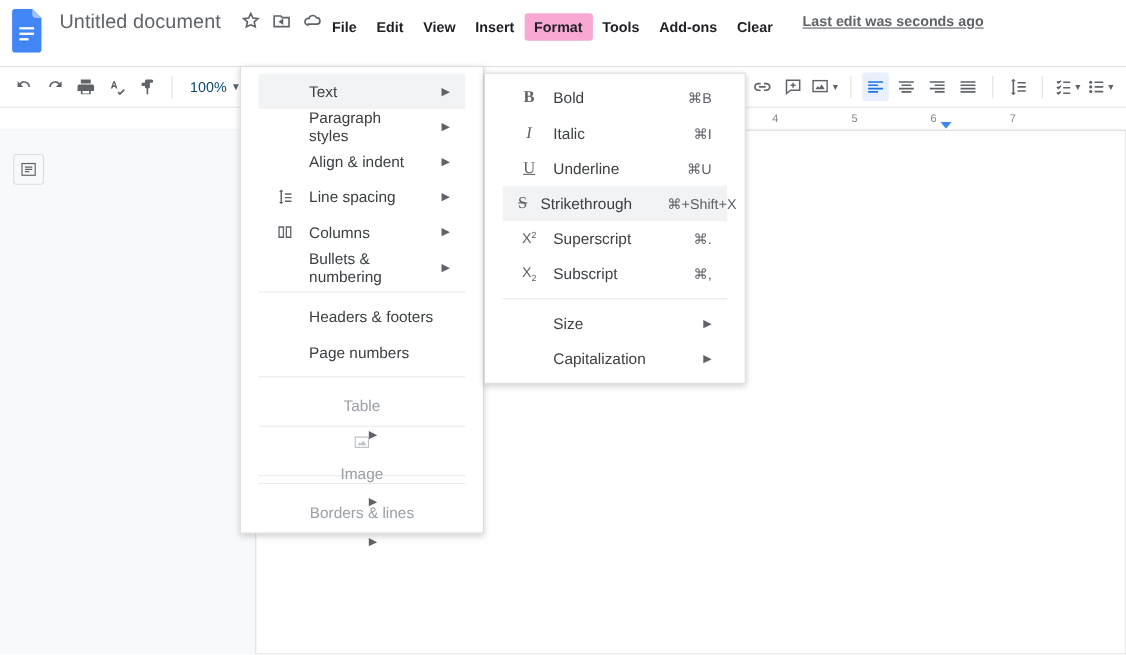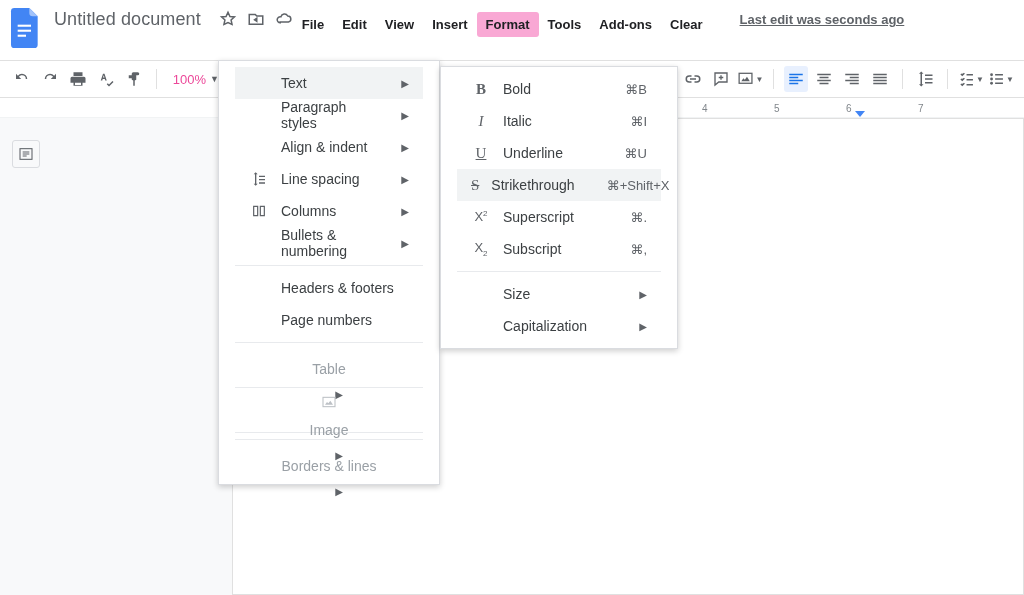--- a/index.html
+++ b/index.html
@@ -27,39 +27,39 @@
     display:flex; align-items:center; justify-content:center;
   }
   .doc-logo svg { width: 32px; height: 40px; }
   .title-row { display:flex; align-items:center; gap:10px; height:22px;}
   .doc-title { font-size: 18px; color:#5f6368; letter-spacing:0.1px;}
   .title-icons { display:flex; gap:10px; color:#5f6368; margin-left:8px;}
   .title-icons span { width:18px; height:18px; display:flex; align-items:center; justify-content:center;}
   .menubar { display:flex; gap:0; margin-top:4px; align-items:flex-start;font-weight:bold;}
   .menubar-item { padding:5px 9px; border-radius:3px; cursor:pointer; color:#202124;}
   .menubar-item.active { background:#f9a8d4;}
-  .last-edit { color:#5f6368; text-decoration: underline; margin-left:28px;}
+  .last-edit { color:#5f6368; text-decoration: underline; margin-left:18px;}
   .header-main { display:flex; }
   
   .toolbar {
     border-top:1px solid #e0e0e0;
     border-bottom:1px solid #e0e0e0;
     height: 38px;
     display:flex;
     align-items:center;
     padding: 0 10px;
     gap:4px;
     color:#5f6368;
     background:#fff;
   }
   .tbtn { width:26px; height:26px; display:flex; align-items:center; justify-content:center; border-radius:3px; cursor:pointer;}
   .tbtn.active{ background:#e8f0fe; color:#1a73e8;}
   .tsep { width:1px; height:20px; background:#e0e0e0; margin:0 6px;}
   .zoom { display:flex; align-items:center; gap:4px; padding:0 6px;}
-  .zoom span{ font-size:13px; color:#ec4899;}
+  .zoom span{ font-size:13px; color:#0c4a6e;}
   .zoom .caret{ font-size:9px; color:#5f6368;}
   
   .ruler {
     height:20px;
     background:#fff;
     position:relative;
     border-bottom:1px solid #f1f3f4;
     overflow:hidden;
   }
   .ruler-inner{

